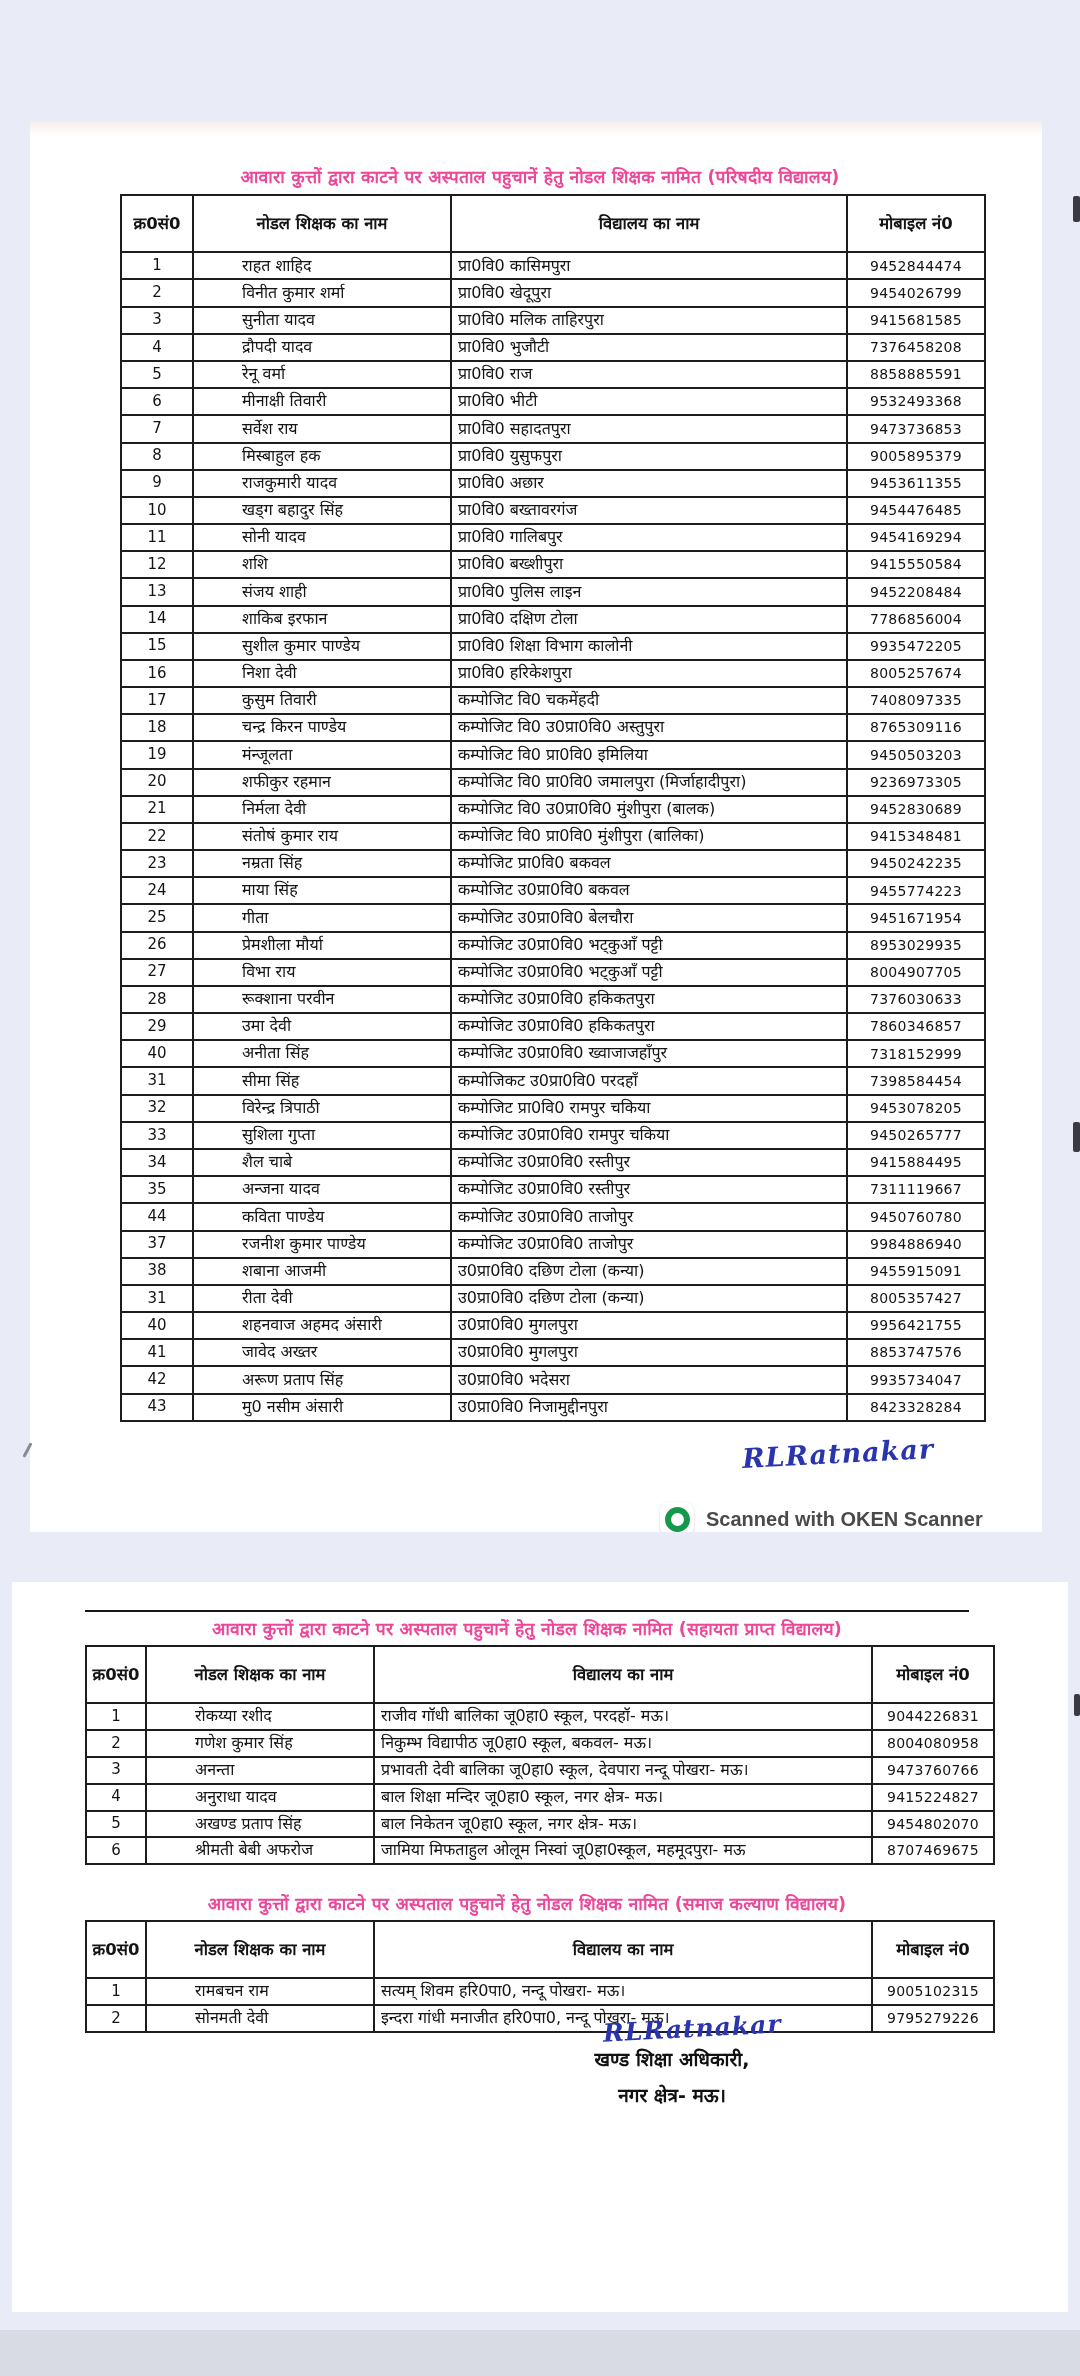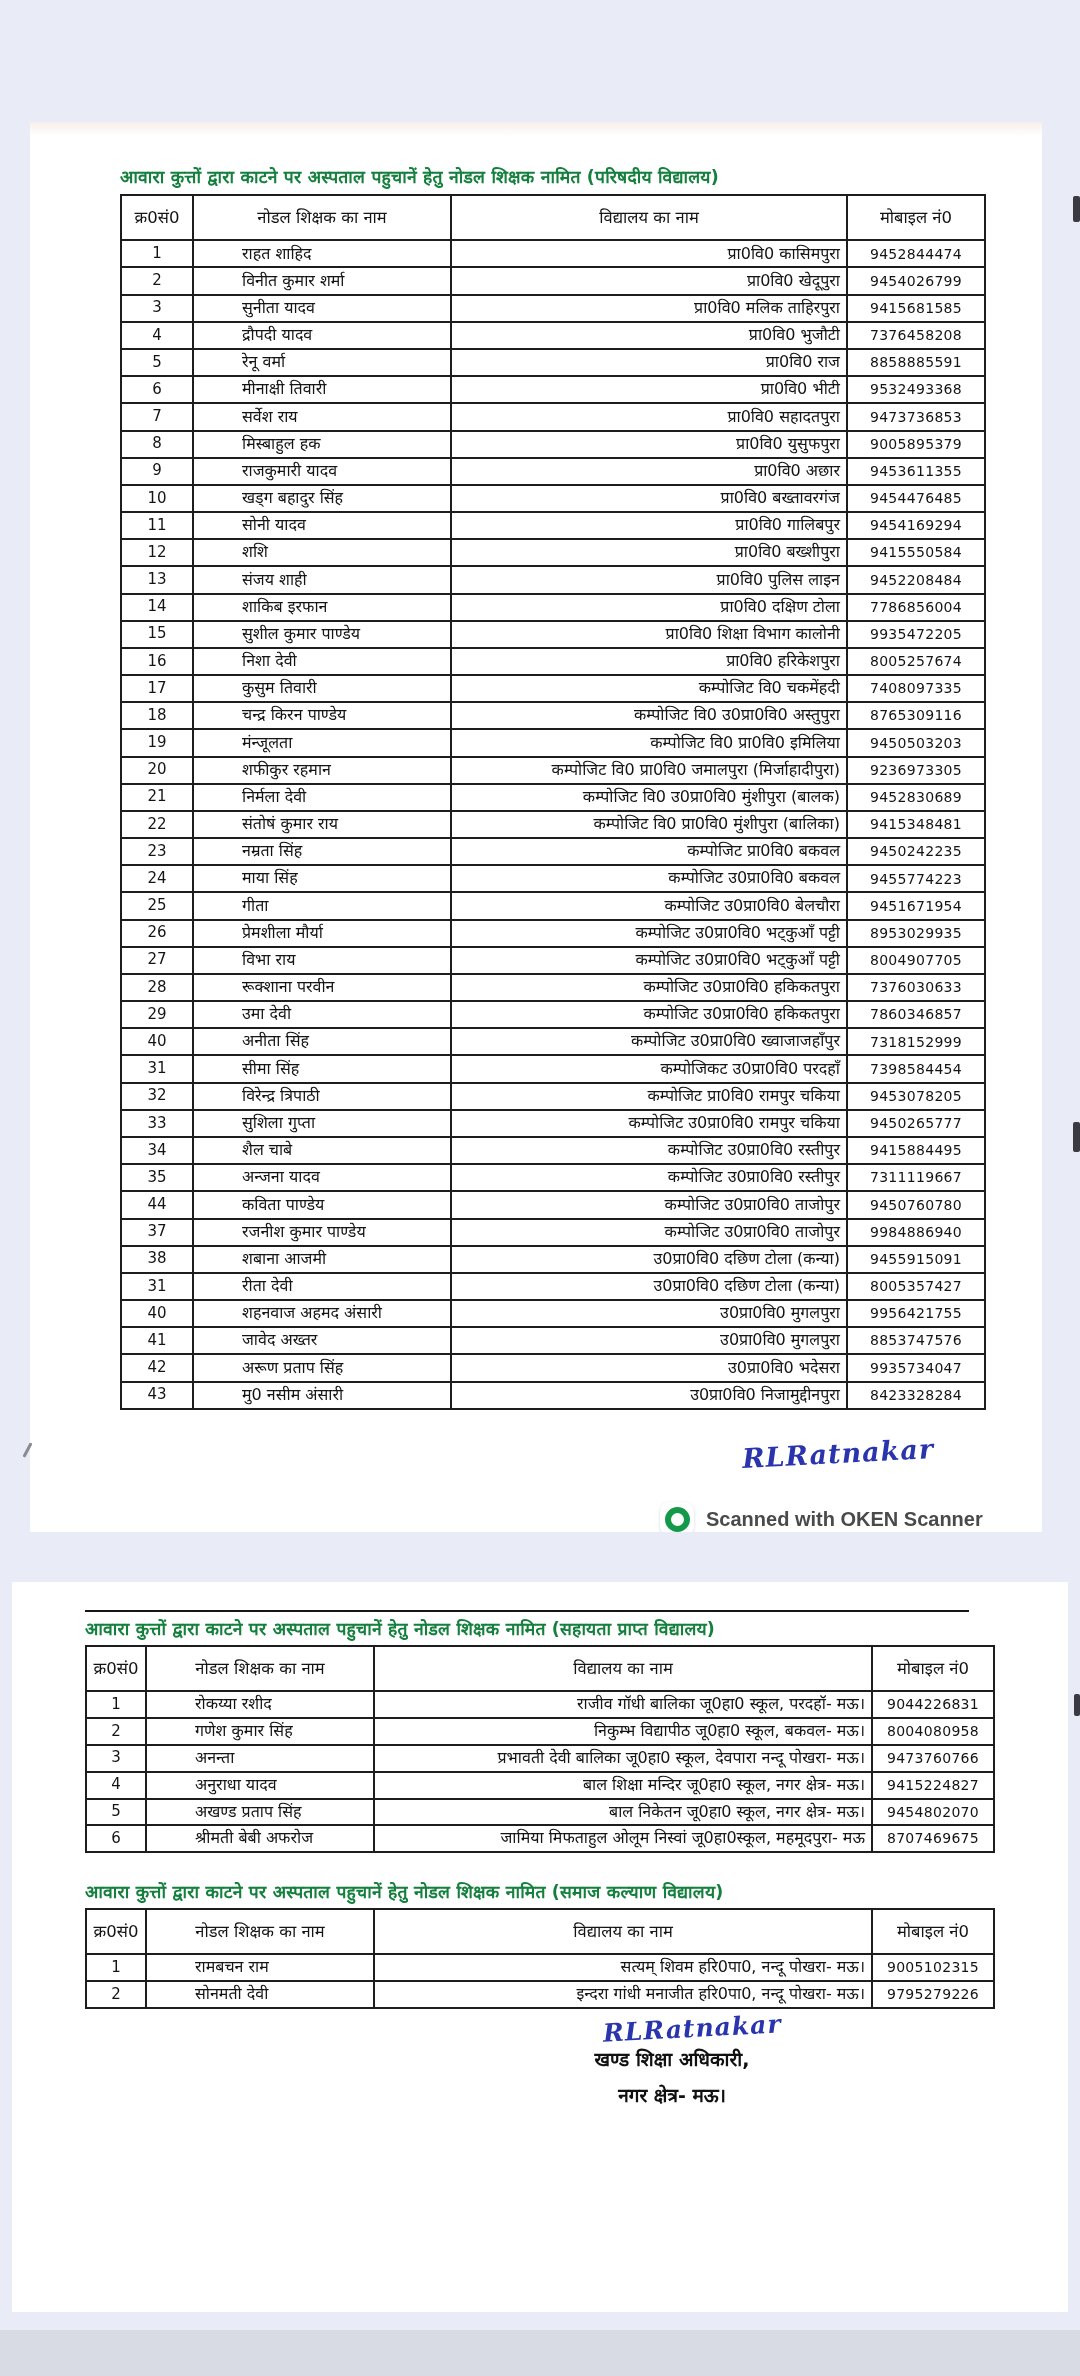--- a/index.html
+++ b/index.html
@@ -10,35 +10,35 @@
     color:#141414;
   }
   .page{position:absolute;background:#ffffff;}
   .page1{left:30px;top:122px;width:1012px;height:1410px;}
   .page2{left:12px;top:1582px;width:1056px;height:730px;}
   .page-gap{position:absolute;left:0;top:1532px;width:1080px;height:50px;background:#e9ebf7;}
   .bottom-strip{position:absolute;left:0;top:2330px;width:1080px;height:46px;background:#d9dbe4;}
   .scan-tint{position:absolute;left:0;top:0;width:100%;height:14px;
     background:linear-gradient(180deg,rgba(222,190,170,.25),rgba(255,255,255,0));}
   .doc-title{
-    font-weight:bold;font-size:17.5px;text-align:left;color:#15803d;
+    font-weight:bold;font-size:17.5px;text-align:center;color:#ec4899;
     letter-spacing:.2px;
   }
   .t1-title{margin:42px 82px 6px 90px;width:840px;}
   .doc-table{border-collapse:collapse;table-layout:fixed;background:#fff;}
   .doc-table th,.doc-table td{
     border:2px solid #1d1d1d;
     font-size:16px;line-height:1.05;
     padding:4px 6px;
     overflow:hidden;white-space:nowrap;
   }
-  .doc-table th{font-weight:normal;text-align:center;font-size:16.5px;padding:13px 4px;}
+  .doc-table th{font-weight:bold;text-align:center;font-size:16.5px;padding:19px 4px;}
   .doc-table td:nth-child(1){text-align:center;font-size:15px;}
   .doc-table td:nth-child(2){text-align:left;padding-left:48px;}
-  .doc-table td:nth-child(3){text-align:right;}
+  .doc-table td:nth-child(3){text-align:left;}
   .doc-table td:nth-child(4){text-align:center;font-size:14px;letter-spacing:.3px;}
   .t1-table{margin-left:90px;width:840px;}
   .t1-table th:nth-child(1),.t1-table td:nth-child(1){width:62px;}
   .t1-table th:nth-child(2),.t1-table td:nth-child(2){width:248px;}
   .t1-table th:nth-child(3),.t1-table td:nth-child(3){width:386px;}
   .t1-table th:nth-child(4),.t1-table td:nth-child(4){width:128px;}
   .t1-table td{padding:4.2px 6px;}
 
   .topline{margin:28px 0 0 73px;width:884px;height:0;border-top:2.5px solid #161616;}
   .t2-title{margin:4px 0 5px 73px;width:884px;}

